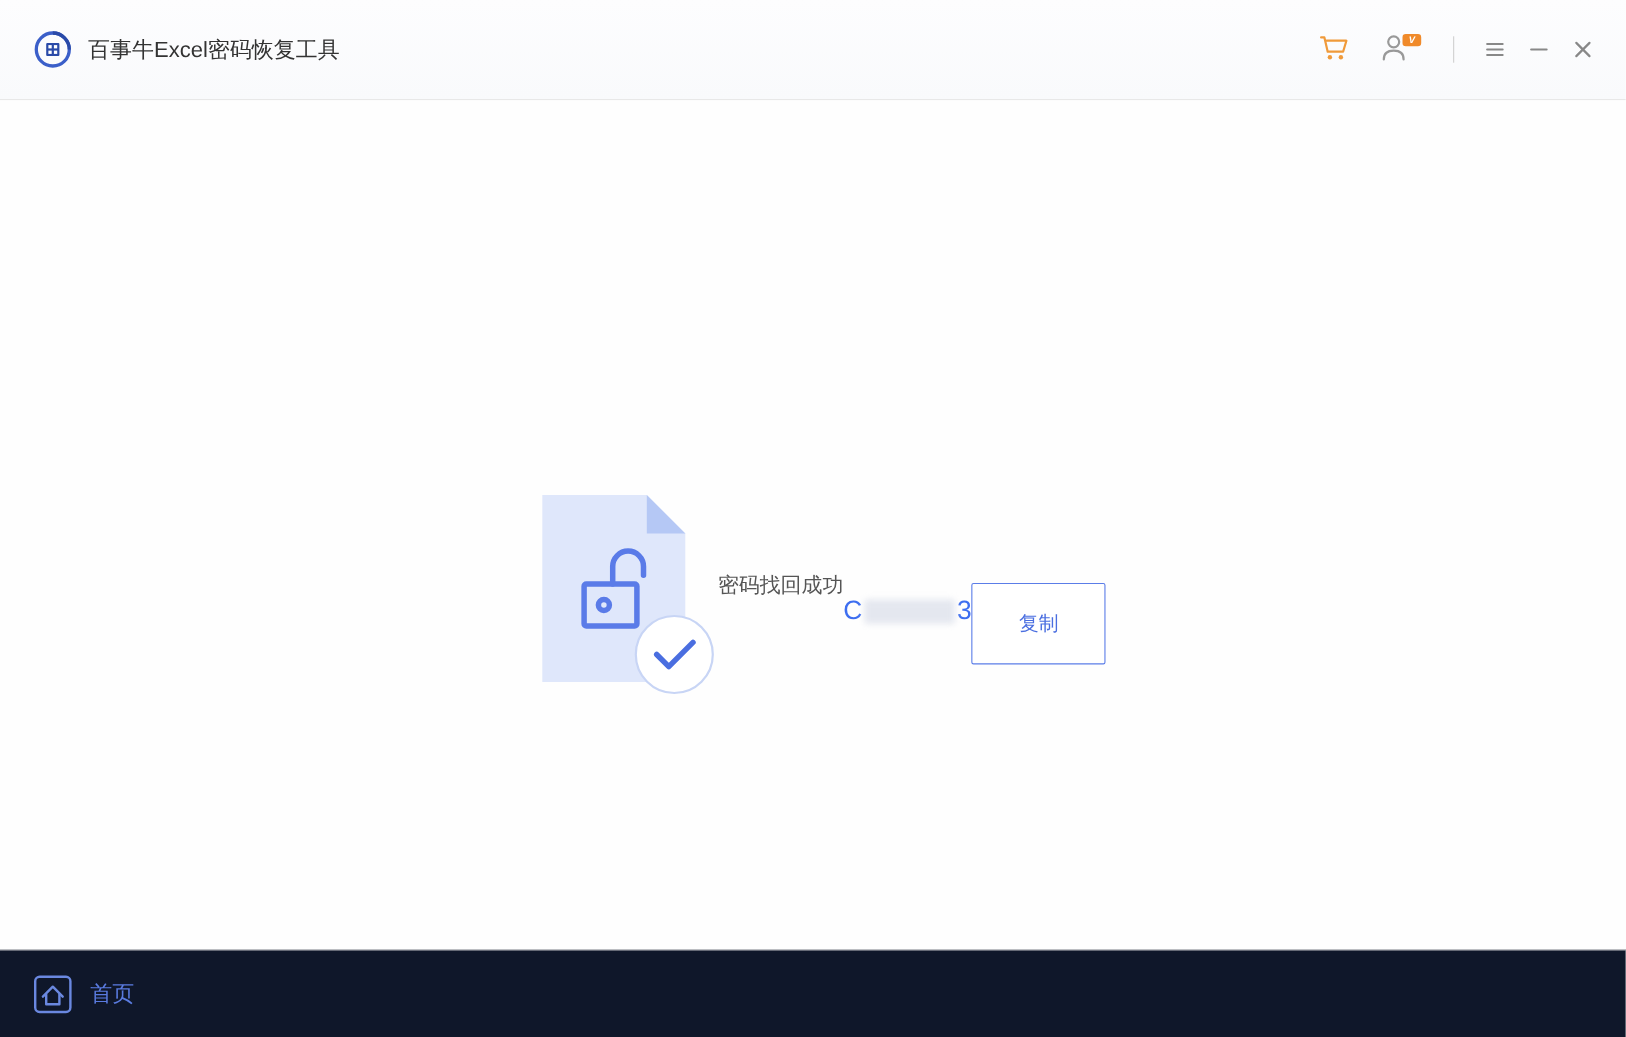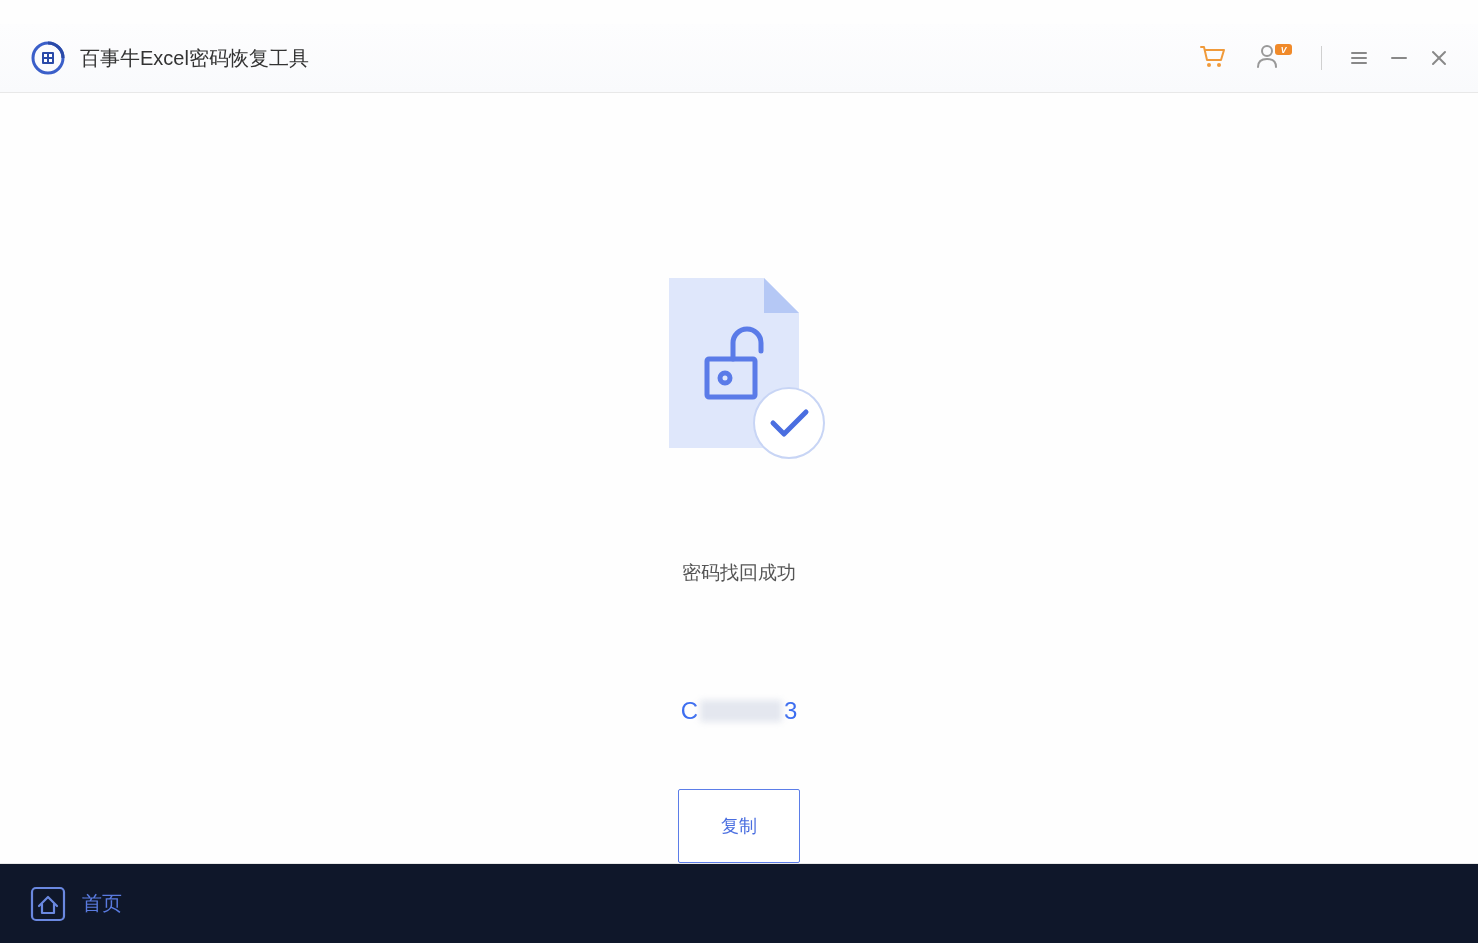--- a/index.html
+++ b/index.html
@@ -10,27 +10,26 @@
     body {
       width: 1478px;
       height: 943px;
       font-family: "Microsoft YaHei", "PingFang SC", sans-serif;
       background: #fefefe;
       display: flex;
       flex-direction: column;
       overflow: hidden;
     }
     .header {
-      height: 69px;
+      height: 91px;
       border-bottom: 1px solid #e8e8e8;
       display: flex;
       justify-content: space-between;
       padding: 0 30px;
       background: linear-gradient(to bottom, #fdfdfe, #f9fafc);
-      margin-top: 24px;
     }
     .header-left {
       display: flex;
       align-items: center;
       gap: 14px;
     }
     .logo-icon {
       width: 36px;
       height: 36px;
     }
@@ -60,23 +59,23 @@
     .win-btn {
       cursor: pointer;
       display: flex;
       align-items: center;
       justify-content: center;
       color: #888;
     }
     .main {
       flex: 1;
       display: flex;
-      flex-direction: column;
-      align-items: center;
-      justify-content: space-between;
+      flex-direction: row;
+      align-items: center;
+      justify-content: center;
       padding-top: 180px;
     }
     .doc-icon-wrap {
       position: relative;
       width: 180px;
       height: 190px;
       margin-bottom: 55px;
     }
     .success-msg {
       font-size: 19px;

